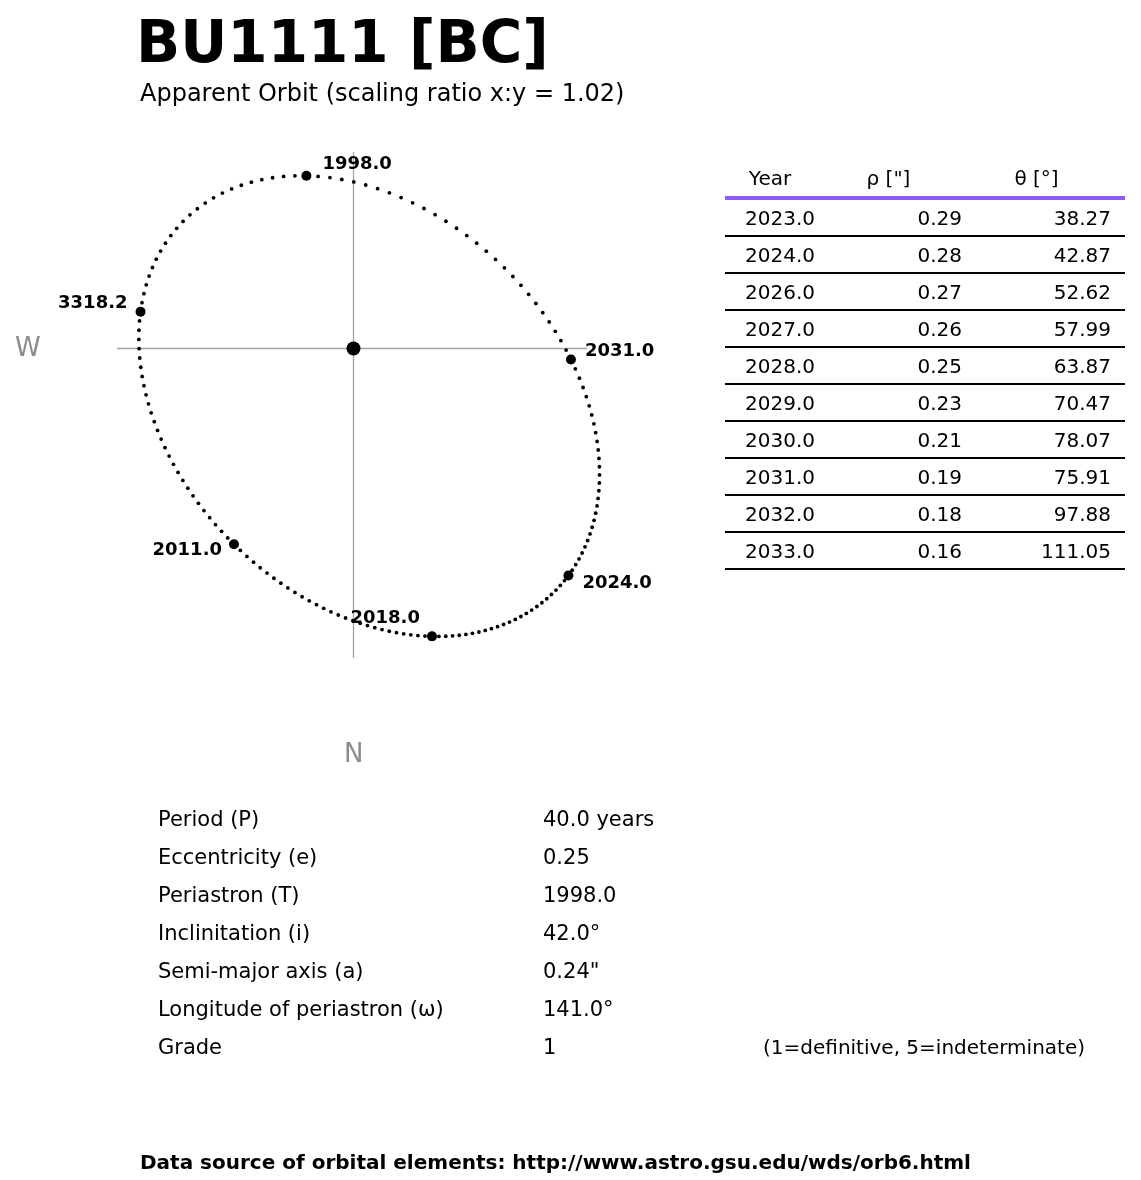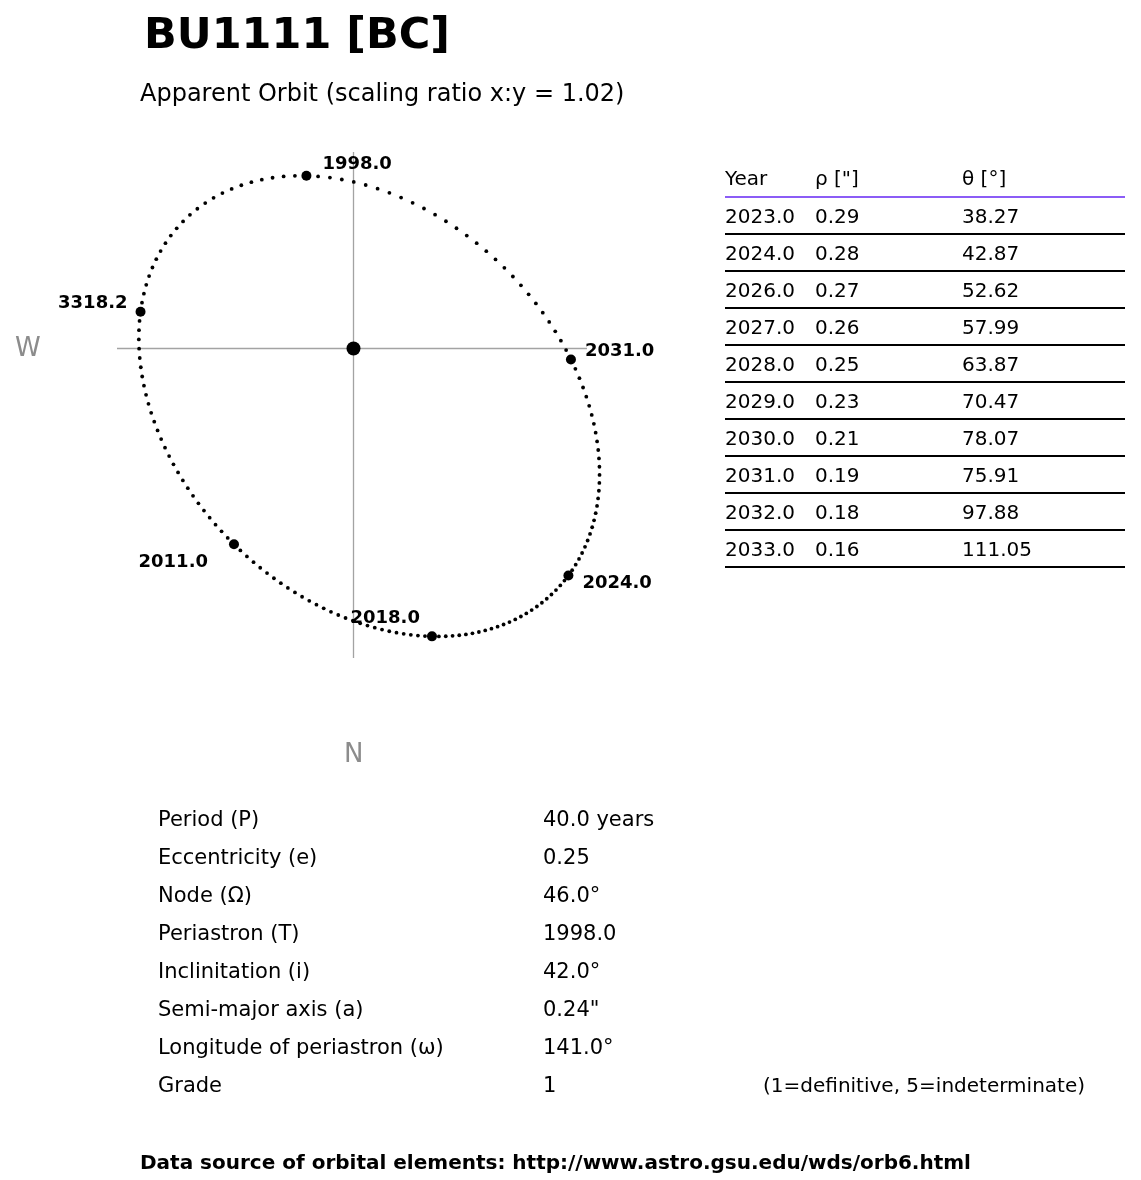--- a/index.html
+++ b/index.html
@@ -2,37 +2,37 @@
 <html><head>
 <meta charset="utf-8">
 <style>
   html,body{margin:0;padding:0;background:#ffffff;}
   #page{
     position:relative;width:1141px;height:1180px;overflow:hidden;
     background:#ffffff;color:#000;
     font-family:"DejaVu Sans", sans-serif;
   }
   .abs{position:absolute;}
-  #title{left:144px;top:8px;font-size:43px;font-weight:bold;letter-spacing:0px;white-space:nowrap;}
+  #title{left:136px;top:8px;font-size:58px;font-weight:bold;letter-spacing:0px;white-space:nowrap;}
   #subtitle{left:140px;top:79px;font-size:24px;white-space:nowrap;text-align:right;}
   .compass{color:#8c8c8c;font-size:26px;}
   #w-label{left:15px;top:332px;}
   #n-label{left:344px;top:738px;}
   .year-label{
     position:absolute;font-size:18px;font-weight:bold;white-space:nowrap;line-height:1;
   }
   .year-label.right{transform:translateX(-100%);}
   
   #ephem{
     position:absolute;left:725px;top:158px;width:400px;
     border-collapse:collapse;font-size:20px;table-layout:fixed;
   }
-  #ephem th{font-weight:normal;text-align:left;height:32px;vertical-align:bottom;
-    padding:0 0 6px 0;border-bottom:2px solid #8b5cf6;}
-  #ephem td{height:35px;padding:0;border-bottom:2px solid #000;vertical-align:middle;}
+  #ephem th{font-weight:normal;text-align:center;height:32px;vertical-align:bottom;
+    padding:0 0 6px 0;border-bottom:4px solid #8b5cf6;}
+  #ephem td{text-align:right;height:35px;padding:0;border-bottom:2px solid #000;vertical-align:middle;}
   #ephem th:last-child, #ephem td:last-child{padding-right:14px;}
   
   #elements{position:absolute;left:158px;top:800px;width:950px;font-size:21px;}
   .el-row{position:relative;height:38px;line-height:38px;white-space:nowrap;}
   .el-label{position:absolute;left:0;}
   .el-value{position:absolute;left:385px;}
   .el-note{position:absolute;left:605px;font-size:20px;}
   #footer{left:140px;top:1142px;font-size:20px;font-weight:bold;white-space:nowrap;margin-top:8px;}
   svg{position:absolute;left:0;top:0;}
 </style>
@@ -219,21 +219,21 @@
       </g>
     <circle id="center-star" cx="353.5" cy="348.5" r="7" fill="#000000"></circle>
   </svg>
 
   <div id="w-label" class="abs compass">W</div>
   <div id="n-label" class="abs compass">N</div>
 
   <div id="year-labels">
       <div class="year-label" style="left: 322.42px; top: 153.787px;">1998.0</div>
       <div class="year-label right" style="left: 127.543px; top: 292.756px;">3318.2</div>
-      <div class="year-label right" style="left: 208px; top: 540.294px; margin-top: 12px;">2011.0</div>
+      <div class="year-label right" style="left: 222px; top: 540.294px;">2011.0</div>
       <div class="year-label right" style="left: 419.966px; top: 608px;">2018.0</div>
       <div class="year-label" style="left: 582.397px; top: 573.447px;">2024.0</div>
       <div class="year-label" style="left: 584.943px; top: 341.474px;">2031.0</div>
     </div>
 
   <table id="ephem">
     <colgroup>
         <col style="width:90px">
         <col style="width:147px">
         <col style="width:163px">
@@ -302,24 +302,20 @@
   <div id="elements">
       <div class="el-row">
         <span class="el-label">Period (P)</span>
         <span class="el-value">40.0 years</span>
       </div>
       <div class="el-row">
         <span class="el-label">Eccentricity (e)</span>
         <span class="el-value">0.25</span>
       </div>
       <div class="el-row">
-        <span class="el-label">Node (Ω)</span>
-        <span class="el-value">46.0°</span>
-      </div>
-      <div class="el-row">
         <span class="el-label">Periastron (T)</span>
         <span class="el-value">1998.0</span>
       </div>
       <div class="el-row">
         <span class="el-label">Inclinitation (i)</span>
         <span class="el-value">42.0°</span>
       </div>
       <div class="el-row">
         <span class="el-label">Semi-major axis (a)</span>
         <span class="el-value">0.24"</span>

